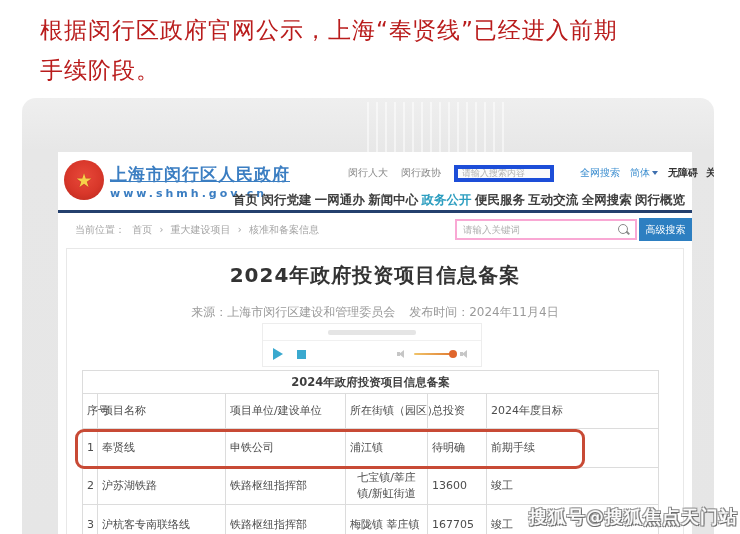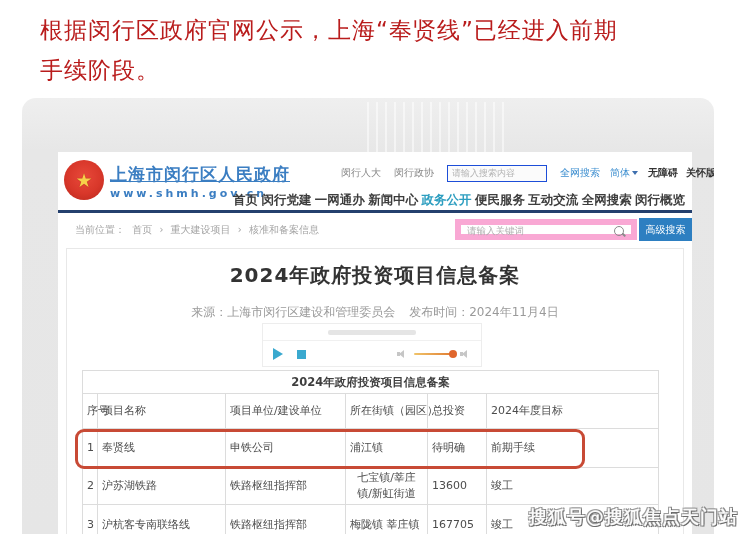--- a/index.html
+++ b/index.html
@@ -23,43 +23,43 @@
   
   .emblem { position:absolute; left:6px; top:8px; width:40px; height:40px; border-radius:50%;
     background:radial-gradient(circle at 50% 42%, #e8493a 0%, #d8372a 55%, #b7271c 100%);
     display:flex; align-items:center; justify-content:center; }
   .emblem .star { color:#f7d04a; font-size:19px; line-height:19px; text-shadow:0 0 1px #a01c12; }
   .site-name { position:absolute; left:52px; top:11px; font-size:17px; font-weight:bold;
     color:#3b7ec2; letter-spacing:1px;text-decoration:underline; }
   .site-url { position:absolute; left:52px; top:35px; font-size:11px; font-weight:bold;
     color:#3b7ec2; letter-spacing:3px; }
 
-  .utility { position:absolute; left:283px; top:12px; width:348px; height:18px;
+  .utility { position:absolute; left:290px; top:12px; width:348px; height:18px;
     display:flex; align-items:center; font-size:10px; color:#8a8a8a; }
   .utility .ulink { margin-right:13px; white-space:nowrap; }
-  .usearch { width:100px; height:17px; border:1px solid #1d4ed8; background:#fbfbfb;
-    font-size:9px; color:#9a9a9a; padding:0 4px; margin-right:13px; }
+  .usearch { width:100px; height:17px; border:4px solid #1d4ed8; background:#fbfbfb;
+    font-size:9px; color:#9a9a9a; padding:0 4px; margin-right:26px; }
   .usearch::placeholder { color:#b3b3b3; }
   .u-blue { color:#3e8fd0; margin-right:10px; white-space:nowrap; }
   .u-dark { color:#333; font-weight:bold; margin-right:8px; white-space:nowrap; }
   .caret { display:inline-block; width:0; height:0; border-left:3px solid transparent;
     border-right:3px solid transparent; border-top:4px solid #3e6fae; margin-left:2px; vertical-align:middle; }
 
   .nav { position:absolute; left:175px; top:38px; width:452px; height:20px;
     display:flex; justify-content:space-between; align-items:center;
     font-size:12.5px; font-weight:bold; color:#3d3d3d; }
   .nav .nav-item { white-space:nowrap; cursor:pointer; }
   .nav .active { color:#2d9ec0; }
   .navy-line { position:absolute; left:0; top:58px; width:634px; height:3px; background:#24406e; }
 
   
   .crumb { position:absolute; left:17px; top:71px; font-size:10px; color:#a5a5a5; }
   .crumb span { margin-right:4px; }
   .toolbar-search { position:absolute; left:397px; top:67px; width:182px; height:21px;
-    border:6px solid #f9a8d4; background:#fff; display:flex; align-items:flex-start; }
+    border:2px solid #f9a8d4; background:#fff; display:flex; align-items:center; }
   .toolbar-search input { flex:1; border:none; outline:none; font-size:9.5px; color:#666;
     padding:0 6px; background:transparent; }
   .toolbar-search input::placeholder { color:#b0b0b0; }
   .mag { position:relative; width:14px; height:14px; margin-right:4px; }
   .mag::before { content:""; position:absolute; left:1px; top:1px; width:8px; height:8px;
     border:1.5px solid #8a8a8a; border-radius:50%; }
   .mag::after { content:""; position:absolute; left:9px; top:9px; width:4px; height:1.5px;
     background:#8a8a8a; transform:rotate(45deg); }
   .adv-btn { position:absolute; left:581px; top:66px; width:53px; height:23px;
     background:#2d7fc1; color:#fff; font-size:10px; border:none; display:flex;

